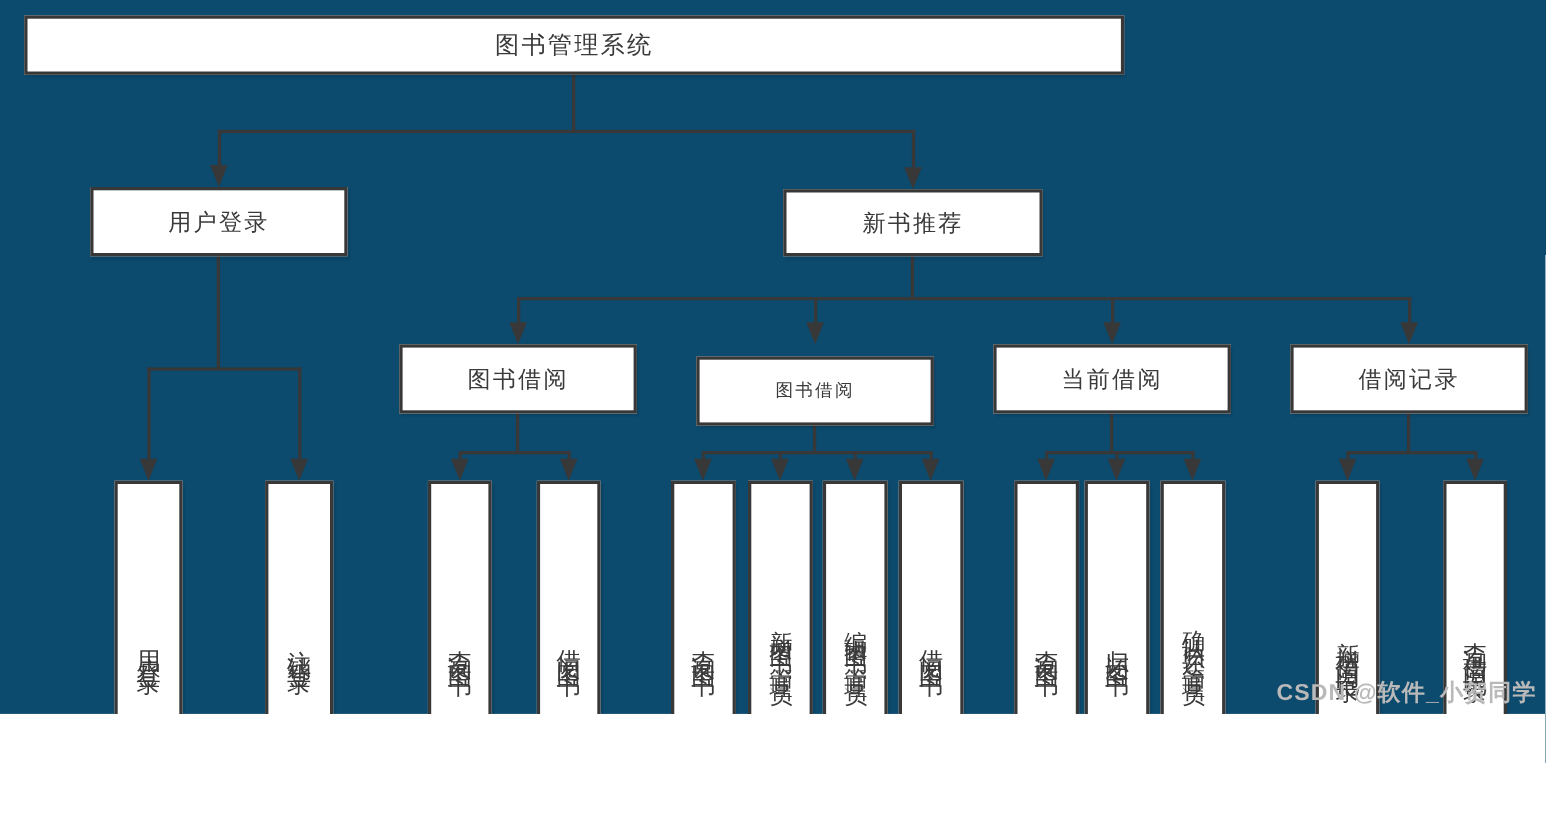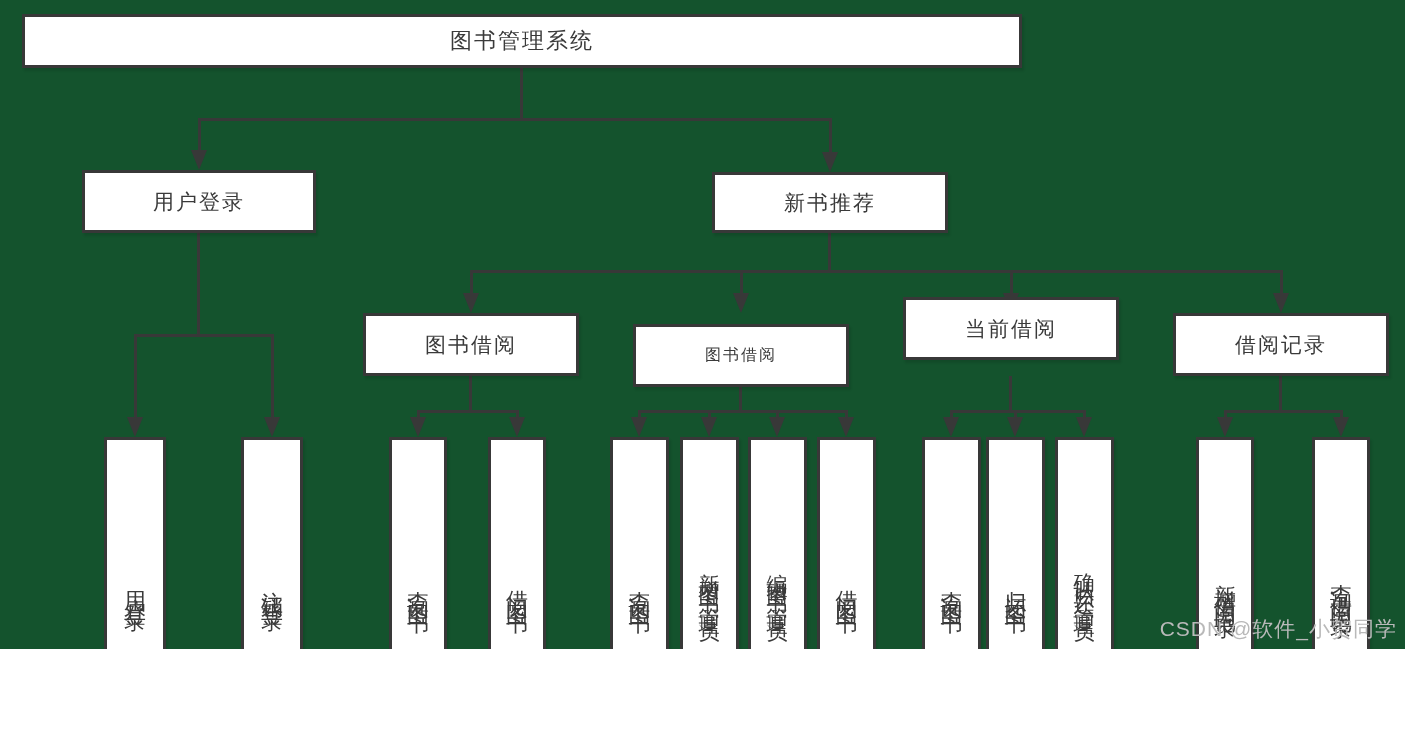--- a/index.html
+++ b/index.html
@@ -4,21 +4,21 @@
 <style>
   html, body {
     margin: 0;
     padding: 0;
     background: #ffffff;
   }
   #canvas {
     position: relative;
     width: 1405px;
     height: 649px;
-    background: #14532d;
+    background: #0c4a6e;
     overflow: hidden;
     font-family: "Liberation Sans", "DejaVu Sans", sans-serif;
   }
   .node {
     position: absolute;
     box-sizing: border-box;
     background: #ffffff;
     border: 3px solid var(--line, #383838);
     color: var(--text, #3a3a3a);
     display: flex;
@@ -53,20 +53,21 @@
   }
   #watermark {
     position: absolute;
     right: 8px;
     bottom: 6px;
     color: var(--watermark, #b9b9b9);
     font-size: 21px;
     letter-spacing: 1px;
     z-index: 5;
     pointer-events: none;
+    font-weight: bold;
   }
 </style>
 </head>
 <body>
 
 <div id="canvas">
   <div id="layer">
       <div class="cline" style="left: 520px; top: 68px; width: 3px; height: 52px;"></div>
       <div class="cline" style="left: 198px; top: 118px; width: 634px; height: 3px;"></div>
       <div class="cline" style="left: 197px; top: 233px; width: 3px; height: 103px;"></div>
@@ -127,21 +128,21 @@
       </div>
       <div class="node" style="left: 712px; top: 172px; width: 236px; height: 61px; font-size: 21px;">
         <span class="lbl">新书推荐</span>
       </div>
       <div class="node" style="left: 363px; top: 313px; width: 216px; height: 63px; font-size: 21px;">
         <span class="lbl">图书借阅</span>
       </div>
       <div class="node" style="left: 633px; top: 324px; width: 216px; height: 63px; font-size: 16px;">
         <span class="lbl">图书借阅</span>
       </div>
-      <div class="node" style="left: 903px; top: 297px; width: 216px; height: 63px; font-size: 21px;">
+      <div class="node" style="left: 903px; top: 313px; width: 216px; height: 63px; font-size: 21px;">
         <span class="lbl">当前借阅</span>
       </div>
       <div class="node" style="left: 1173px; top: 313px; width: 216px; height: 63px; font-size: 21px;">
         <span class="lbl">借阅记录</span>
       </div>
       <div class="node vertical" style="left: 104px; top: 437px; width: 62px; height: 300px; font-size: 22px;">
         <span class="lbl">用户登录</span>
       </div>
       <div class="node vertical" style="left: 241px; top: 437px; width: 62px; height: 300px; font-size: 22px;">
         <span class="lbl">注销登录</span>

